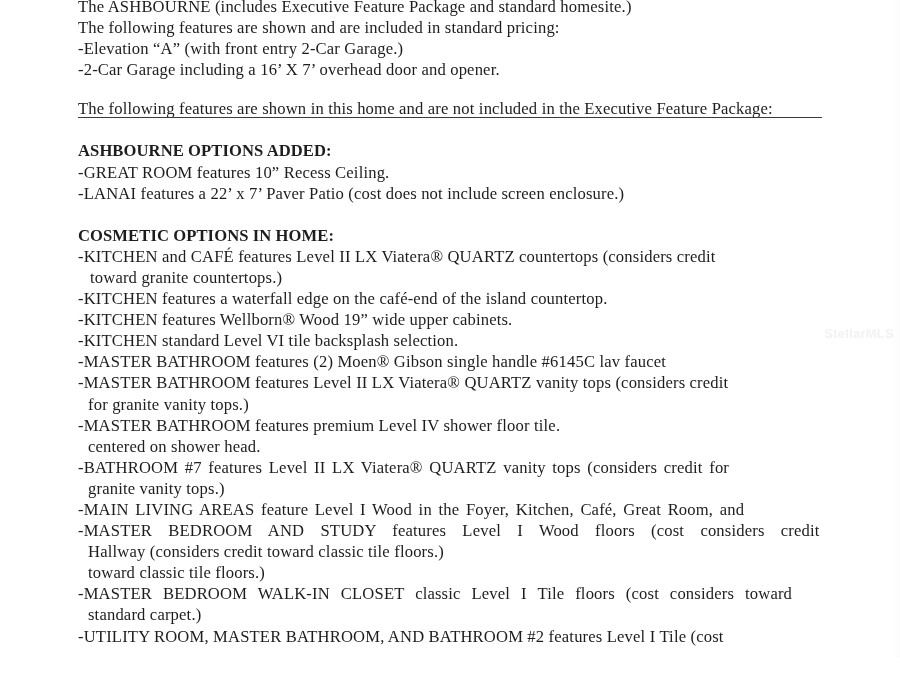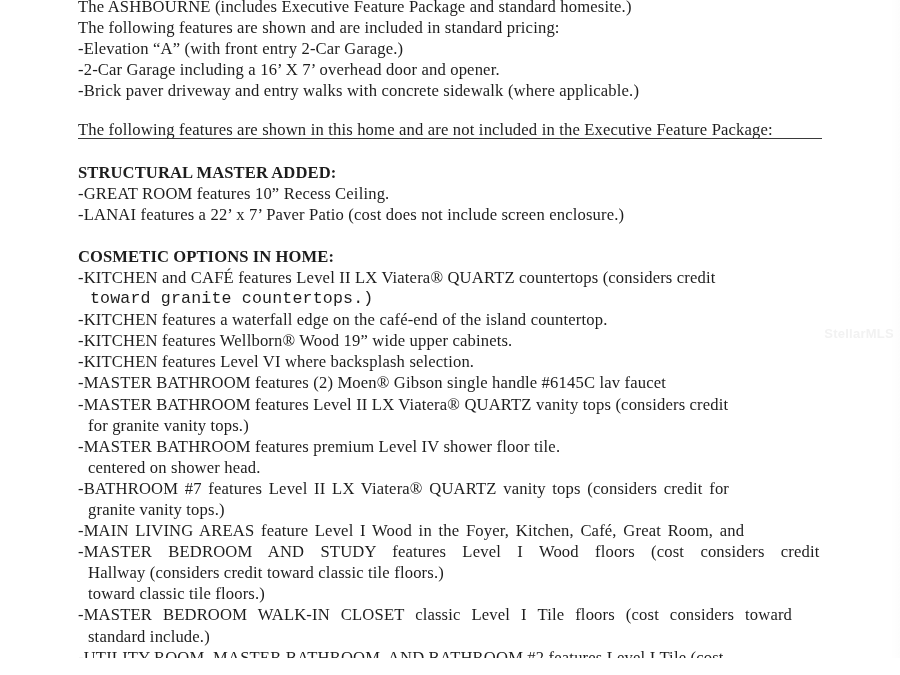--- a/index.html
+++ b/index.html
@@ -40,21 +40,20 @@
     letter-spacing: 0.01em;
     white-space: pre-wrap;
     color: #1d1d1d;
   }
   .line.bold {
     font-weight: bold;
     letter-spacing: 0.005em;
   }
   .line.indent {
     padding-left: 12px;
-    font-family: Liberation Mono, monospace;
   }
   .line.indent2 {
     padding-left: 10px;
   }
   
   .line.just-sm  { word-spacing: 0.14em; }
   .line.just-md  { word-spacing: 0.40em; }
   .line.just-lg  { word-spacing: 0.72em; }
   .spacer-md { height: 18px; }
   .spacer-lg { height: 21px; }
@@ -103,69 +102,68 @@
 
 <div id="page">
 
   <div class="doc-body">
 
     <div>
       <div class="line">The ASHBOURNE (includes Executive Feature Package and standard homesite.)</div>
       <div class="line">The following features are shown and are included in standard pricing:</div>
       <div class="line">-Elevation “A” (with front entry 2-Car Garage.)</div>
       <div class="line">-2-Car Garage including a 16’ X 7’ overhead door and opener.</div>
-      <div class="line">-Brick paver driveway and entry walks with concrete sidewalk (where applicable.)</div>
     </div>
 
     <div class="spacer-md"></div>
 
     <div class="rule-head">
       <div class="line">The following features are shown in this home and are not included in the Executive Feature Package:</div>
       <div class="hrule"></div>
     </div>
 
     <div class="spacer-lg"></div>
 
     <div>
-      <div class="line bold">STRUCTURAL MASTER ADDED:</div>
+      <div class="line bold">ASHBOURNE OPTIONS ADDED:</div>
       <div class="line">-GREAT ROOM features 10” Recess Ceiling.</div>
       <div class="line">-LANAI features a 22’ x 7’ Paver Patio (cost does not include screen enclosure.)</div>
     </div>
 
     <div class="spacer-lg"></div>
 
     <div>
       <div class="line bold">COSMETIC OPTIONS IN HOME:</div>
 
       <div class="line">-KITCHEN and CAFÉ features Level II LX Viatera® QUARTZ countertops (considers credit</div>
       <div class="line indent">toward granite countertops.)</div>
 
       <div class="line">-KITCHEN features a waterfall edge on the café-end of the island countertop.</div>
       <div class="line">-KITCHEN features Wellborn® Wood 19” wide upper cabinets.</div>
-      <div class="line">-KITCHEN features Level VI where backsplash selection.</div>
+      <div class="line">-KITCHEN standard Level VI tile backsplash selection.</div>
       <div class="line">-MASTER BATHROOM features (2) Moen® Gibson single handle #6145C lav faucet</div>
 
       <div class="line">-MASTER BATHROOM features Level II LX Viatera® QUARTZ vanity tops (considers credit</div>
       <div class="line indent2">for granite vanity tops.)</div>
 
       <div class="line">-MASTER BATHROOM features premium Level IV shower floor tile.</div>
 
       <div class="line indent2">centered on shower head.</div>
 
       <div class="line just-sm">-BATHROOM #7 features Level II LX Viatera® QUARTZ vanity tops (considers credit for</div>
       <div class="line indent2">granite vanity tops.)</div>
 
       <div class="line just-sm">-MAIN LIVING AREAS feature Level I Wood in the Foyer, Kitchen, Café, Great Room, and</div>
       <div class="line just-lg">-MASTER BEDROOM AND STUDY features Level I Wood floors (cost considers credit</div>
 
       <div class="line indent2">Hallway (considers credit toward classic tile floors.)</div>
       <div class="line indent2">toward classic tile floors.)</div>
 
       <div class="line just-md">-MASTER BEDROOM WALK-IN CLOSET classic Level I Tile floors (cost considers toward</div>
-      <div class="line indent2">standard include.)</div>
+      <div class="line indent2">standard carpet.)</div>
 
       <div class="line">-UTILITY ROOM, MASTER BATHROOM, AND BATHROOM #2 features Level I Tile (cost</div>
 
     </div>
 
   </div>
 
   <div class="watermark">StellarMLS</div>
   <div class="scan-edge"></div>
 

